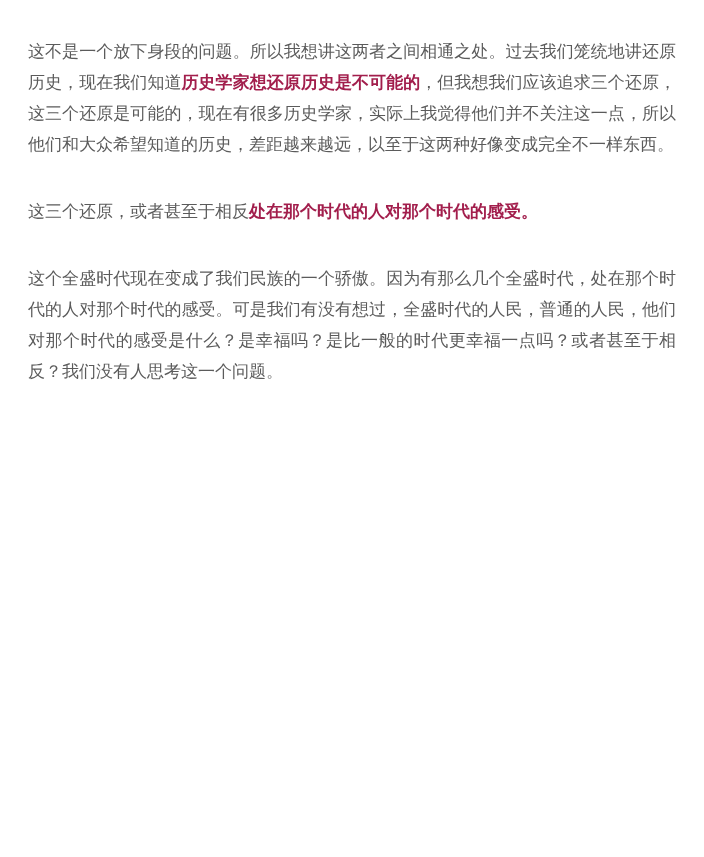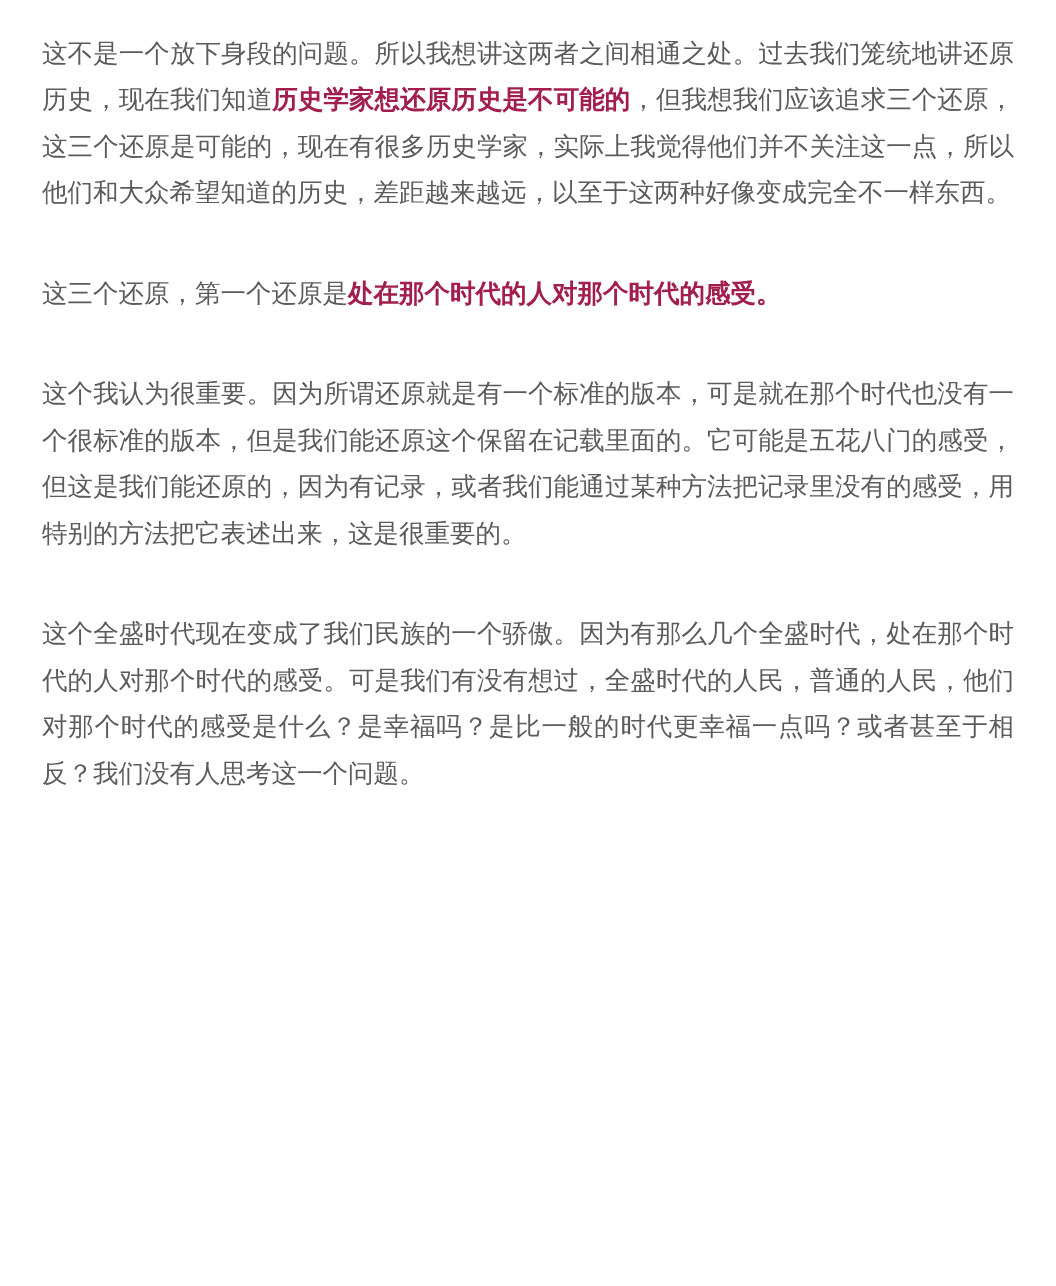--- a/index.html
+++ b/index.html
@@ -17,21 +17,21 @@
     min-height:857px;
     box-sizing:border-box;
   }
   .article{
     box-sizing:border-box;
     width:704px;
     padding:20px 28px 18px 28px;
     font-family:"Liberation Sans","DejaVu Sans",sans-serif;
   }
   .article p{
-    margin:0 0 36px 0;
+    margin:16px 0 36px 0;
     font-size:17px;
     line-height:31px;
     color:var(--text);
     text-align:justify;
     text-justify:inter-ideograph;
     word-break:break-all;
   }
   .article p:last-child{
     margin-bottom:0;
   }
@@ -39,20 +39,19 @@
     color:var(--accent);
     font-weight:bold;
   }
 </style>
 </head>
 <body>
 
 <div class="article">
   <p><span>这不是一个放下身段的问题。所以我想讲这两者之间相通之处。过去我们笼统地讲还原历史，现在我们知道</span><span class="em">历史学家想还原历史是不可能的</span><span>，但我想我们应该追求三个还原，这三个还原是可能的，现在有很多历史学家，实际上我觉得他们并不关注这一点，所以他们和大众希望知道的历史，差距越来越远，以至于这两种好像变成完全不一样东西。</span></p>
 
-  <p><span>这三个还原，第一个还原是</span><span class="em">处在那个时代的人对那个时代的感受。</span></p>
+  <p><span>这三个还原，或者甚至于相反</span><span class="em">处在那个时代的人对那个时代的感受。</span></p>
 
-  <p><span>这个我认为很重要。因为所谓还原就是有一个标准的版本，可是就在那个时代也没有一个很标准的版本，但是我们能还原这个保留在记载里面的。它可能是五花八门的感受，但这是我们能还原的，因为有记录，或者我们能通过某种方法把记录里没有的感受，用特别的方法把它表述出来，这是很重要的。</span></p>
 
 
   <p><span>这个全盛时代现在变成了我们民族的一个骄傲。因为有那么几个全盛时代，处在那个时代的人对那个时代的感受。可是我们有没有想过，全盛时代的人民，普通的人民，他们对那个时代的感受是什么？是幸福吗？是比一般的时代更幸福一点吗？或者甚至于相反？我们没有人思考这一个问题。</span></p>
 
 </div>
 
 </body></html>

